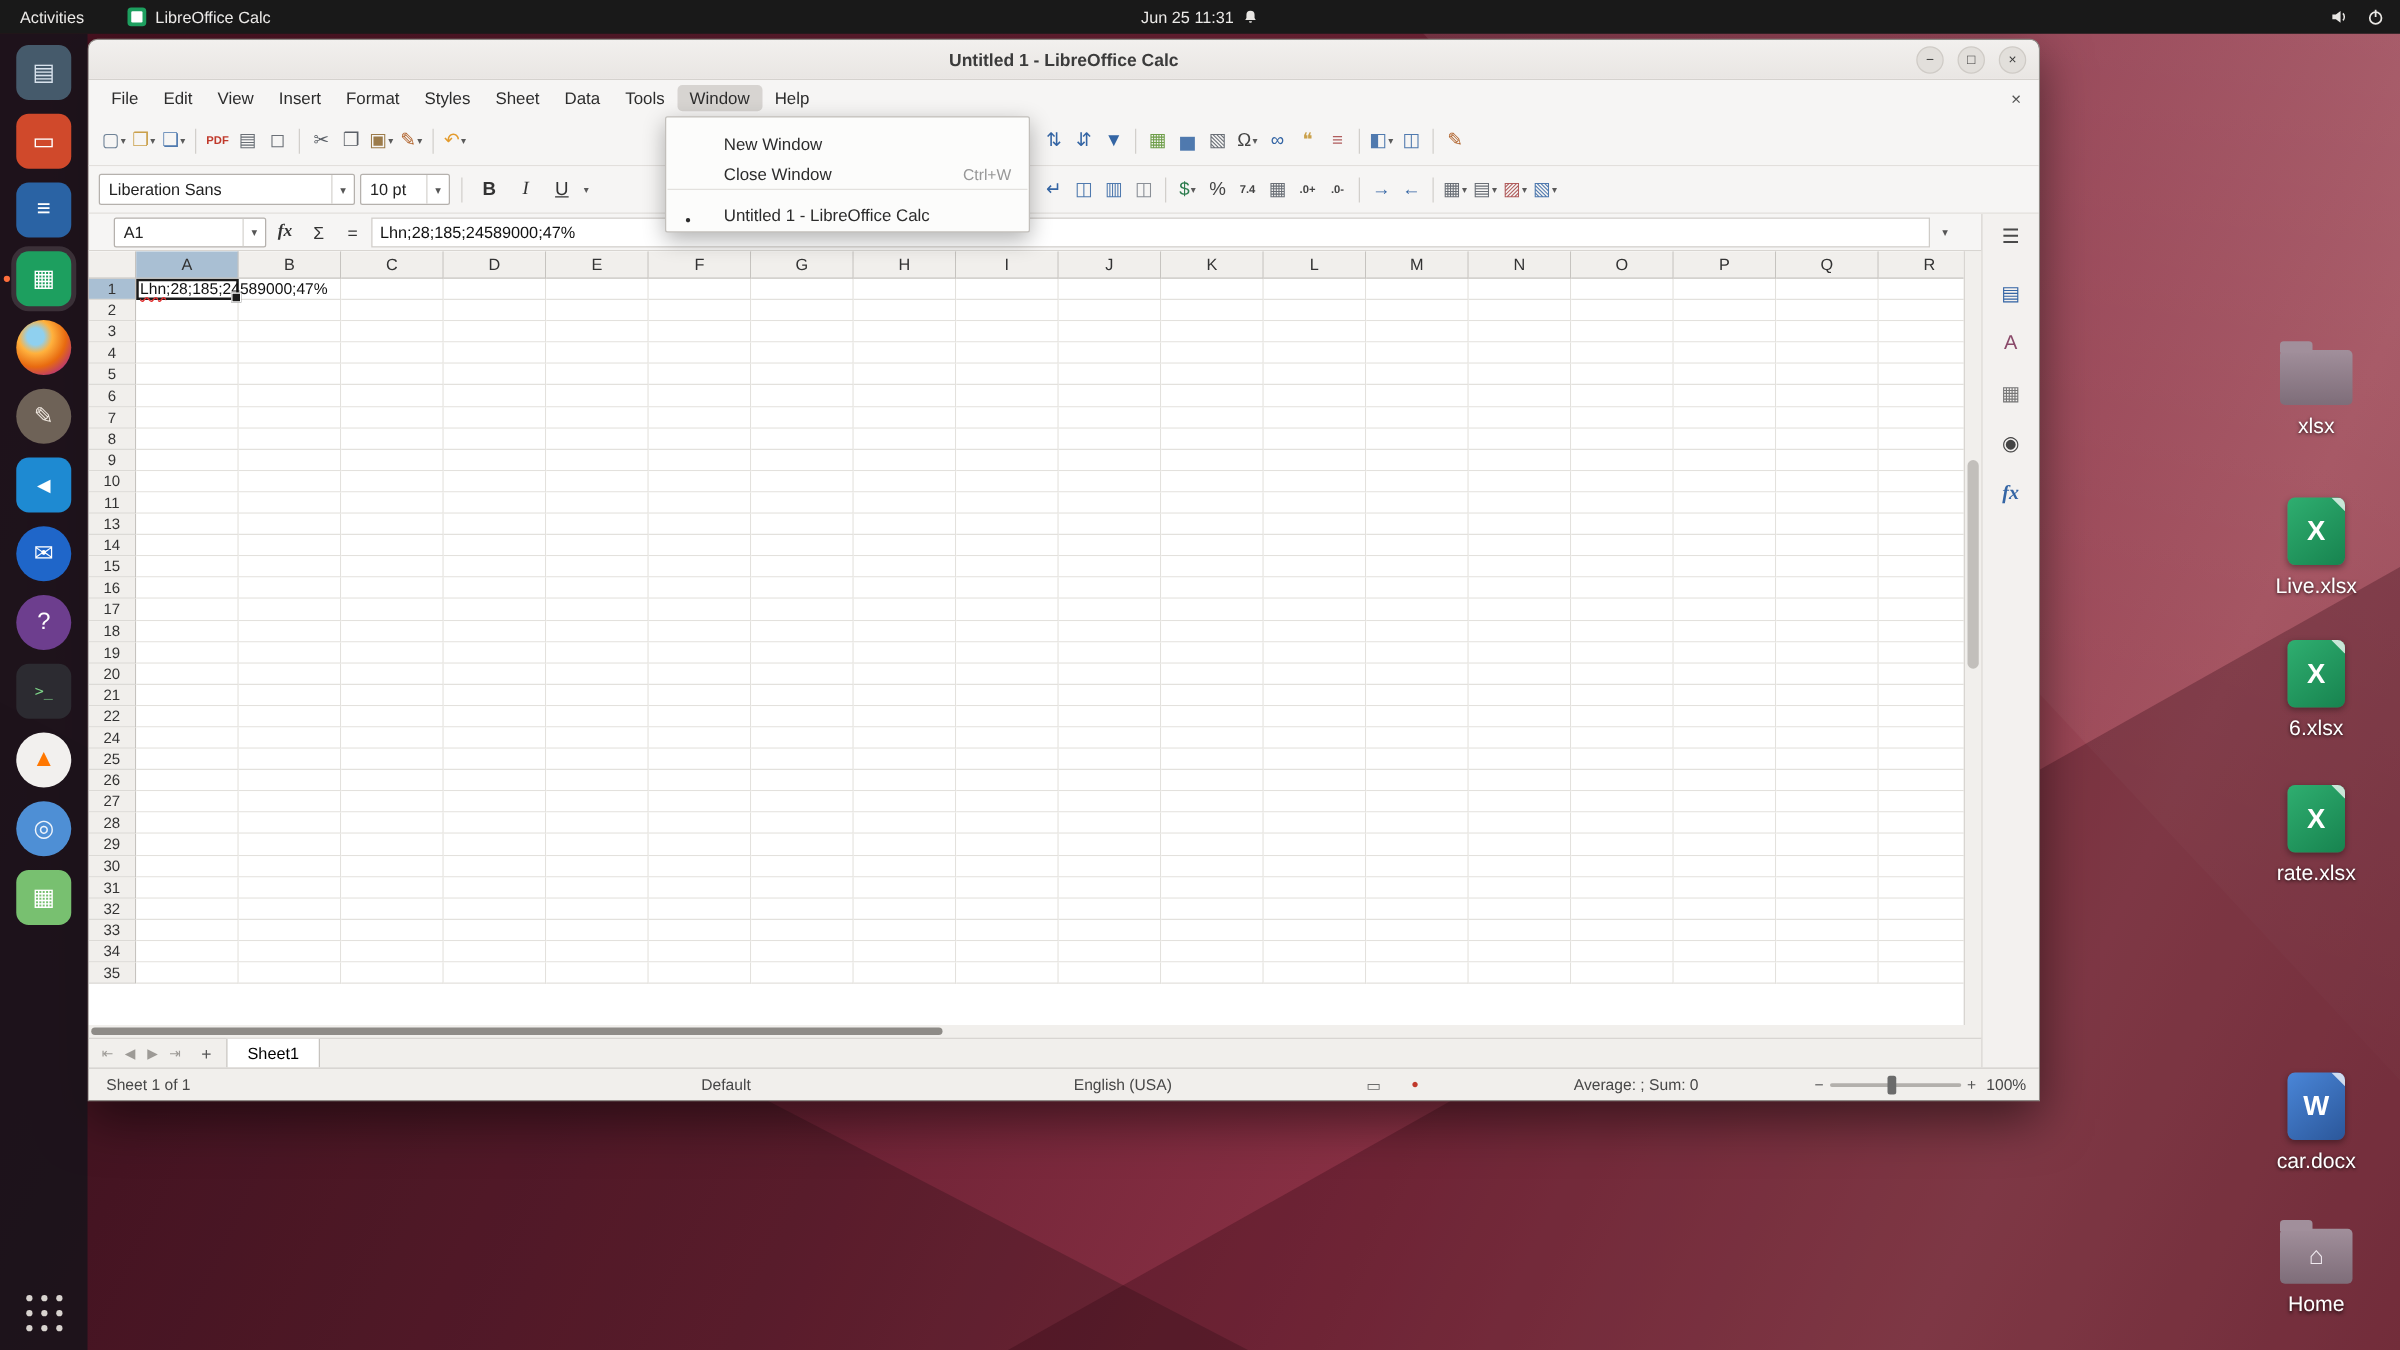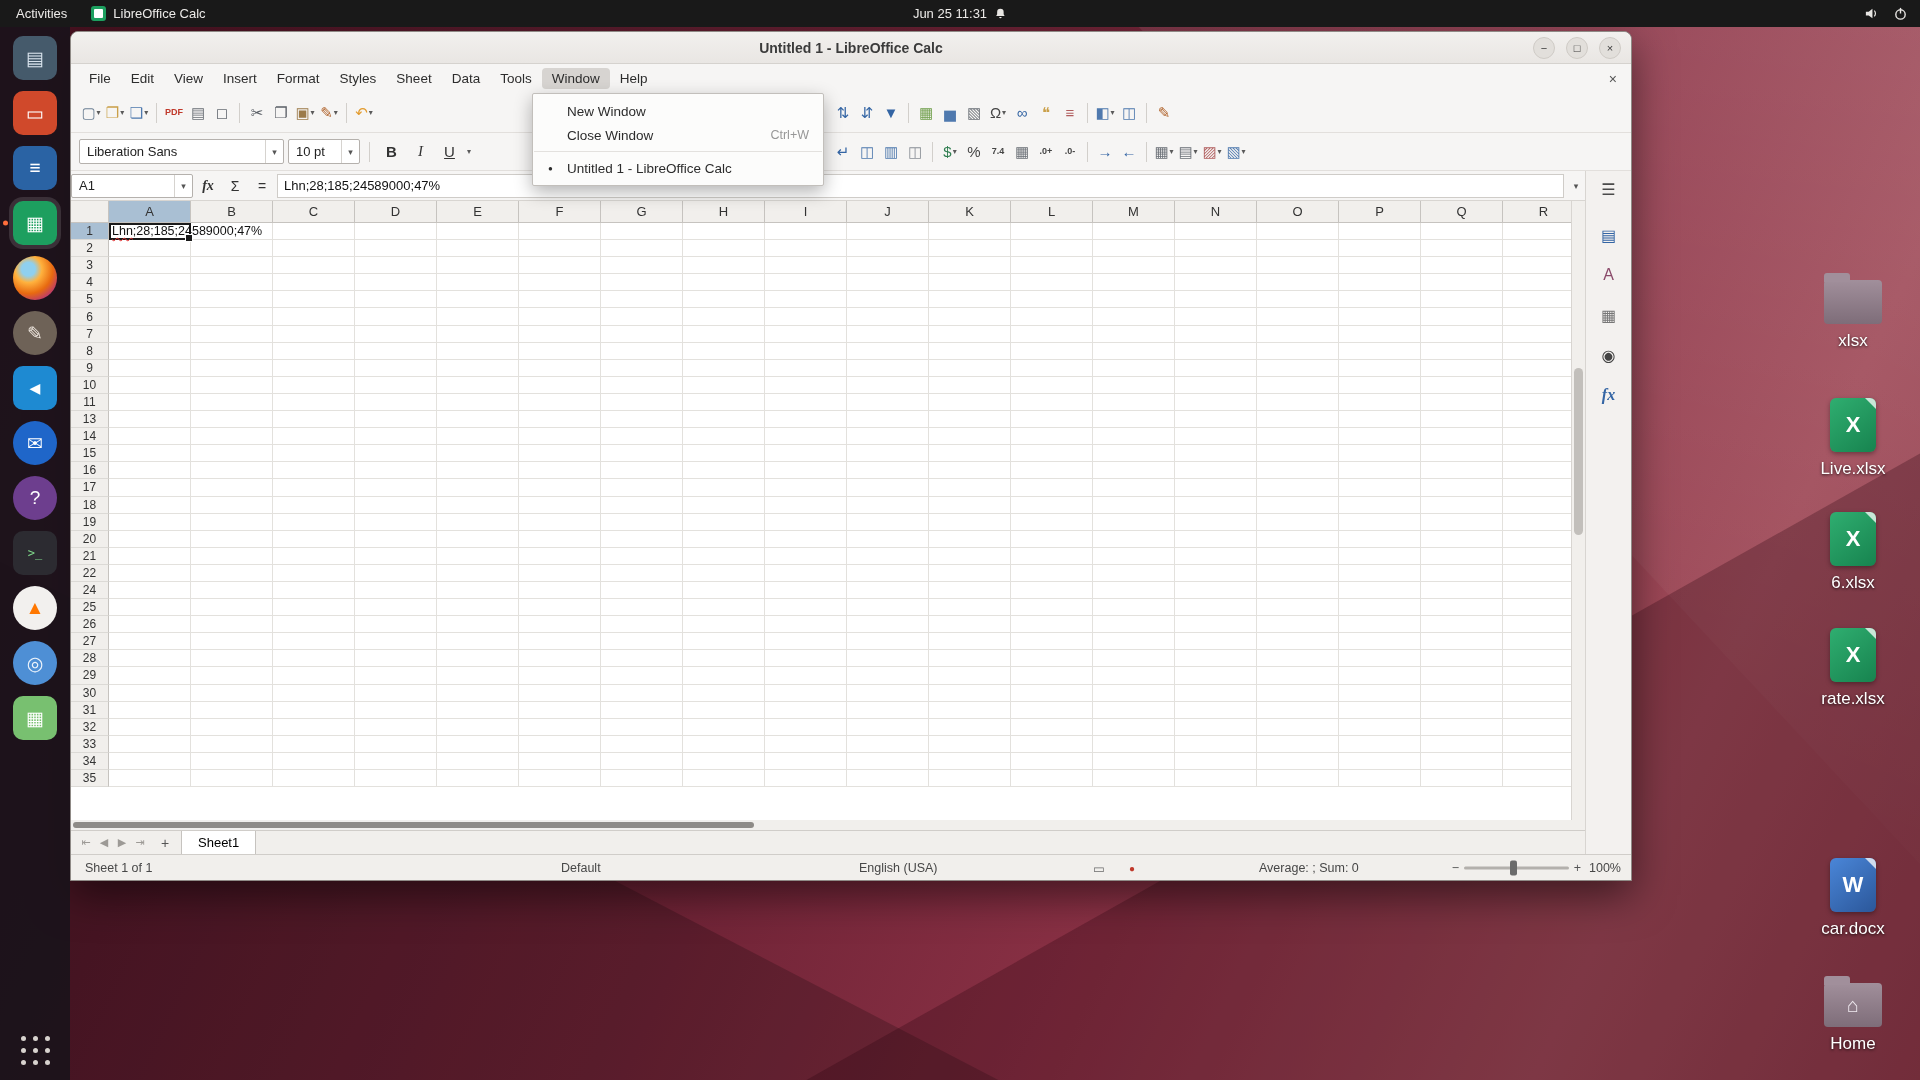--- a/index.html
+++ b/index.html
@@ -8,21 +8,21 @@
 
 
 .wall{position:absolute;inset:0;background:linear-gradient(115deg,#45101e 0%,#571a2b 22%,#6f2336 45%,#8a3145 64%,#a04c5a 84%,#8f3d4c 100%)}
 .wall .facet1{position:absolute;inset:0;background:linear-gradient(200deg,rgba(255,255,255,.12),rgba(255,255,255,0) 55%);clip-path:polygon(58% 0,100% 0,100% 80%)}
 .wall .facet2{position:absolute;inset:0;background:rgba(0,0,0,.20);clip-path:polygon(0 52%,52% 100%,0 100%)}
 .wall .facet3{position:absolute;inset:0;background:rgba(40,5,14,.28);clip-path:polygon(42% 100%,100% 42%,100% 100%)}
 
 
 .topbar{position:absolute;top:0;left:0;width:100%;height:27px;background:#191919;color:#eceae8;display:flex;align-items:center;z-index:100;font-size:13px}
 .activities{padding:0 16px;height:100%;display:flex;align-items:center}
-.tb-app{display:flex;align-items:center;gap:7px;margin-left:8px}
+.tb-app{display:flex;align-items:center;gap:7px;margin-left:19px}
 .tb-appicon{width:15px;height:15px;border-radius:3px;background:#1d9f5f;position:relative}
 .tb-appicon::after{content:'';position:absolute;inset:3px;background:#fff;border-radius:1px}
 .tb-clock{position:absolute;left:50%;transform:translateX(-50%);display:flex;align-items:center;gap:7px;height:100%}
 .tb-right{position:absolute;right:12px;top:0;height:100%;display:flex;gap:14px;align-items:center}
 
 
 .dock{position:absolute;top:27px;left:0;bottom:0;width:70px;background:rgba(25,19,27,.90);display:flex;flex-direction:column;align-items:center;padding:9px 0 8px;gap:11px;z-index:90}
 .dock-item{position:relative}
 .dock-ic{width:44px;height:44px;border-radius:10px;display:flex;align-items:center;justify-content:center}
 .dock-ic.round{border-radius:50%}
@@ -67,21 +67,21 @@
 .combo{height:25px;background:#fff;border:1px solid #b5b1ad;border-radius:2px;display:flex;align-items:center;font-size:13px;color:#222}
 .cb-text{padding:0 7px;flex:1;white-space:nowrap}
 .cb-dd{width:18px;border-left:1px solid #d6d3cf;display:flex;align-items:center;justify-content:center;font-size:9px;color:#555;height:100%}
 .fontbox{width:205px}
 .sizebox{width:72px}
 .fmt-btn{width:25px;height:25px;display:flex;align-items:center;justify-content:center;font-size:15px;color:#333;border-radius:3px}
 .fmt-b{font-weight:bold}.fmt-i{font-style:italic;font-family:"Liberation Serif",serif}.fmt-u{text-decoration:underline}
 
 .mid{flex:1;display:flex;min-height:0}
 .left-col{flex:1;display:flex;flex-direction:column;min-width:0}
-.formulabar{height:30px;background:#f6f5f4;border-bottom:1px solid #d8d5d1;display:flex;align-items:center;padding:2px 0;gap:3px}
+.formulabar{height:30px;background:#f6f5f4;border-bottom:1px solid #d8d5d1;display:flex;align-items:center;padding:2px 20px;gap:3px}
 .namebox{width:122px;height:24px}
 .fb-ic{width:24px;text-align:center;font-size:14px;color:#333}
 .fb-fx{font-family:"Liberation Serif",serif;font-style:italic;font-weight:bold}
 .fb-input{flex:1;height:24px;background:#fff;border:1px solid #cfccc8;display:flex;align-items:center;padding:0 6px;font-size:13px;color:#111}
 .fb-exp{width:18px;text-align:center;font-size:9px;color:#555}
 
 .grid-wrap{flex:1;display:flex;min-height:0}
 .grid{flex:1;overflow:hidden;background:#fff;display:flex;flex-direction:column}
 .chead{display:flex;height:22px;flex:0 0 22px}
 .corner{flex:0 0 38px;background:#f1efec;border-right:1px solid #c6c3bf;border-bottom:1px solid #c6c3bf}
@@ -116,21 +116,21 @@
 .sb-modified{left:1058px;color:#c0392b;font-size:10px}
 .sb-avg{left:1188px}
 .sb-zout{right:172px;color:#555}
 .sb-slider{right:62px;width:105px;height:3px;background:#b3b0ac;border-radius:2px;top:50%;transform:translateY(-50%);position:absolute}
 .sb-sthumb{position:absolute;left:44%;top:-6px;width:7px;height:15px;background:#6b6b6b;border-radius:2px}
 .sb-zin{right:50px;color:#555}
 .sb-zoom{right:10px}
 
 
 .win-menu{position:absolute;top:61px;left:470px;width:292px;background:#fcfcfb;border:1px solid #c2bfbb;box-shadow:0 6px 18px rgba(0,0,0,.30);z-index:70;padding:5px 0;border-radius:2px}
-.wm-item{height:24px;display:flex;align-items:center;padding:0 14px 0 34px;font-size:13.5px;color:#2c2c2c;position:relative}
+.wm-item{height:24px;display:flex;align-items:flex-end;padding:0 14px 0 46px;font-size:13.5px;color:#2c2c2c;position:relative}
 .wm-short{margin-left:auto;color:#979797;font-size:12.5px}
 .wm-sep{height:1px;background:#e3e1de;margin:4px 1px}
 .wm-radio{position:absolute;left:15px;font-size:8px;color:#2c2c2c}
 </style>
 </head>
 <body>
 
 <div class="wall">
   <div class="facet1"></div>
   <div class="facet2"></div>

